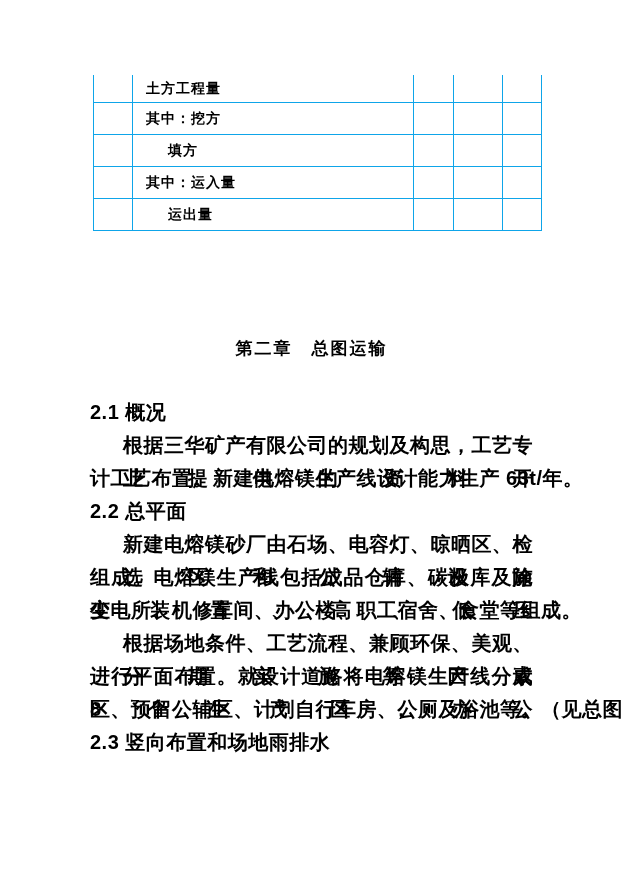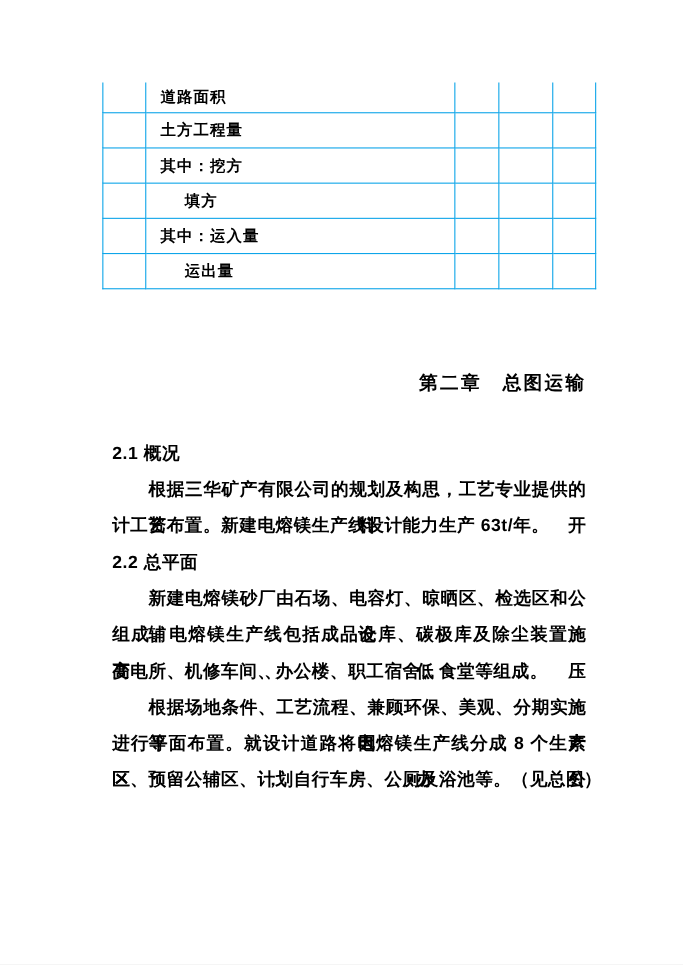--- a/index.html
+++ b/index.html
@@ -25,32 +25,31 @@
     vertical-align:middle;
   }
   .doc-table tr:first-child td{border-top:none;height:27px;}
   .doc-table td.c2{padding-left:13px;}
   .doc-table tr.indent td.c2{padding-left:35px;}
   
   .content{
     position:absolute;left:90px;top:336px;width:443px;
   }
   .chapter{
-    text-align:right;
+    text-align:center;
     font-size:17px;
     letter-spacing:2px;
     height:26px;line-height:26px;
     margin-bottom:34px;
   }
   .tline{
     height:33px;line-height:33px;
-    font-size:16px;
+    font-size:20px;
     letter-spacing:0.5px;
     white-space:nowrap;
-    margin-left:12px;
   }
   .tline.just{
     white-space:normal;
     text-align:justify;
     text-align-last:justify;
   }
   .tline.ind{padding-left:33px;}
 </style>
 </head>
 <body>
@@ -59,27 +58,20 @@
 
   <table class="doc-table">
     <colgroup>
       <col style="width:39px">
         <col style="width:281px">
         <col style="width:40px">
         <col style="width:49px">
         <col style="width:39px">
     </colgroup>
     <tbody>
-      <tr>
-        <td class="c1"></td>
-        <td class="c2">道路面积</td>
-        <td class="c3"></td>
-        <td class="c4"></td>
-        <td class="c5"></td>
-      </tr>
       <tr>
         <td class="c1"></td>
         <td class="c2">土方工程量</td>
         <td class="c3"></td>
         <td class="c4"></td>
         <td class="c5"></td>
       </tr>
       <tr>
         <td class="c1"></td>
         <td class="c2">其中：挖方</td>
@@ -119,15 +111,16 @@
     <div class="tline">计工艺布置。新建电熔镁生产线设计能力生产 63t/年。</div>
 
     <div class="tline">2.2 总平面</div>
     <div class="tline just ind">新建电熔镁砂厂由石场、电容灯、晾晒区、检选区和公辅设施</div>
     <div class="tline just">组成。电熔镁生产线包括成品仓库、碳极库及除尘装置、高、低压</div>
     <div class="tline">变电所、机修车间、办公楼、职工宿舍、食堂等组成。</div>
     <div class="tline just ind">根据场地条件、工艺流程、兼顾环保、美观、分期实施等因素</div>
     <div class="tline just">进行平面布置。就设计道路将电熔镁生产线分成 8 个生产区，办公</div>
     <div class="tline">区、预留公辅区、计划自行车房、公厕及浴池等。（见总图）</div>
 
+    <div class="tline">2.3 竖向布置和场地雨排水</div>
   </div>
 
 </div>
 
 </body></html>

